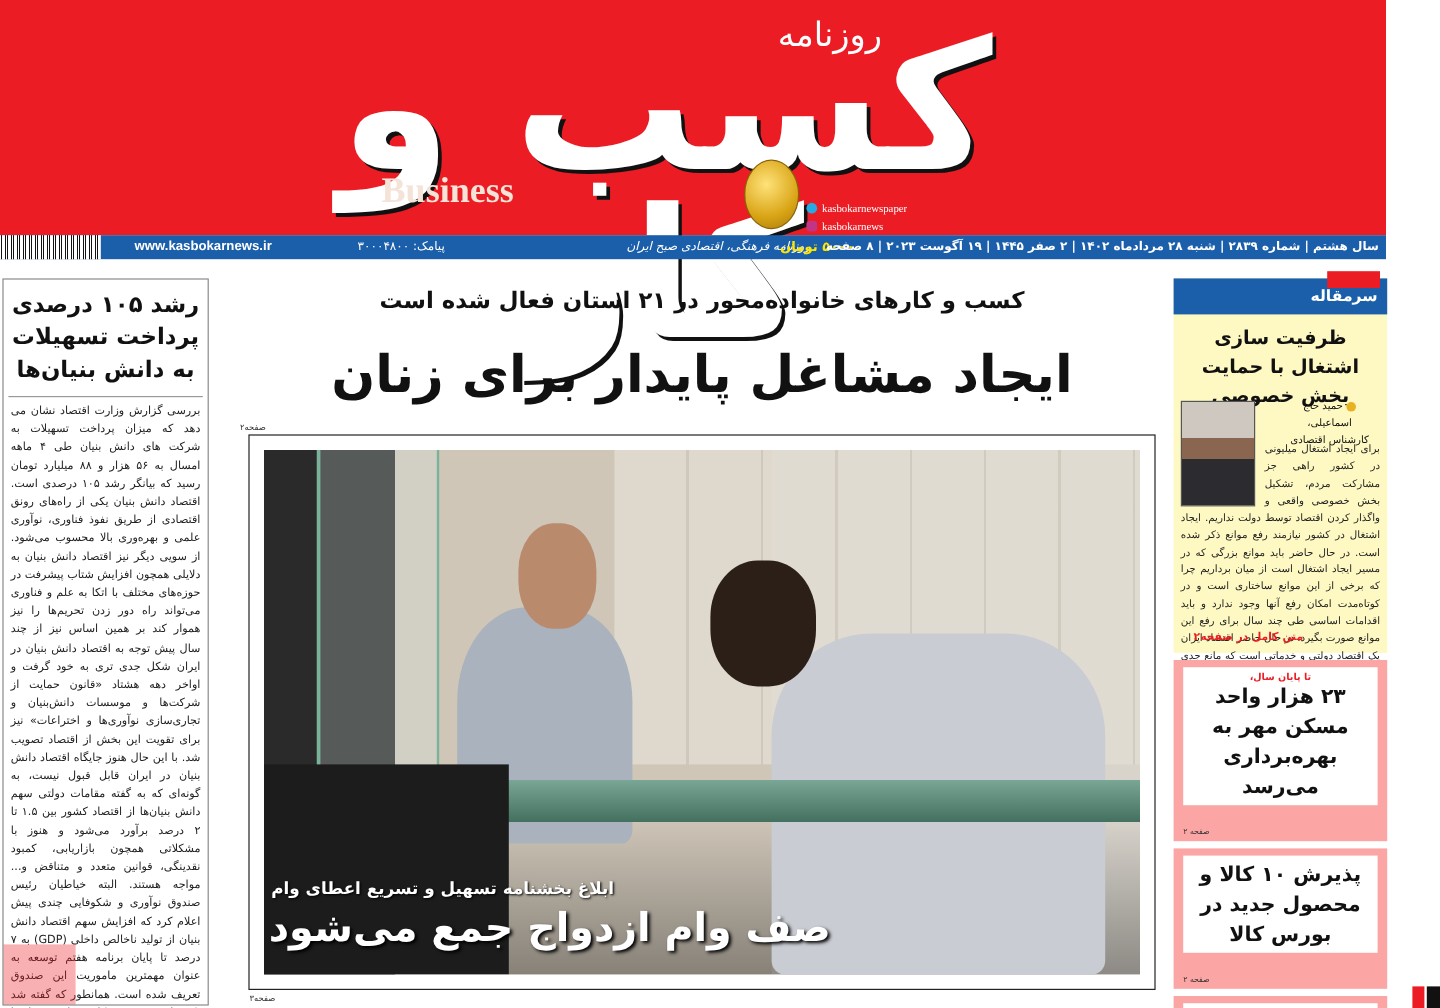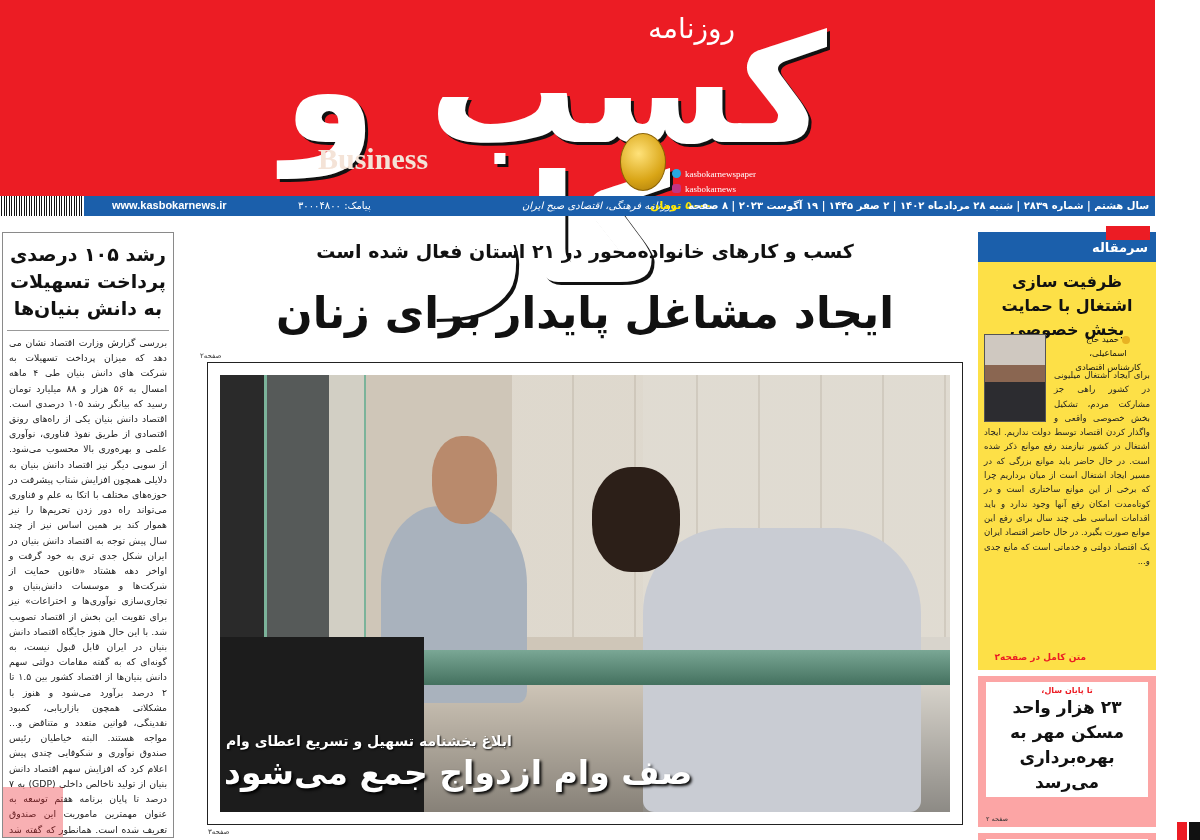--- a/index.html
+++ b/index.html
@@ -50,21 +50,21 @@
   .ph-clerk-head { position: absolute; left: 29%; top: 14%; width: 9%; height: 20%; background: #b98a6c; border-radius: 45%; }
   .ph-man { position: absolute; left: 58%; top: 35%; width: 38%; height: 65%; background: #c9ccd3; border-radius: 30% 30% 4% 4%; }
   .ph-man-head { position: absolute; left: 51%; top: 21%; width: 12%; height: 24%; background: #2c1f18; border-radius: 45%; }
   .ph-counter { position: absolute; left: 0; top: 63%; width: 100%; height: 8%; background: linear-gradient(180deg, #7aa795, #44715f); }
   .ph-desk { position: absolute; left: 0; top: 60%; width: 28%; height: 40%; background: #1c1c1c; }
   .sub-cap { position: absolute; left: 6px; top: 358px; font-size: 14px; font-weight: bold; color: #fff; direction: rtl; text-shadow: 1px 1px 2px #000; }
   .main-cap { position: absolute; left: 4px; top: 378px; font-size: 33px; font-weight: bold; color: #fff; direction: rtl; text-shadow: 2px 2px 3px #000; letter-spacing: -1px; }
 
   
   .rightcol { position: absolute; left: 978px; top: 232px; width: 178px; }
-  .editorial { background: #fde047; height: 438px; position: relative; }
+  .editorial { background: #fef9c3; height: 312px; position: relative; }
   .ed-head { height: 30px; background: #1b5fab; position: relative; }
   .ed-head .flag { position: absolute; right: 6px; top: -6px; width: 44px; height: 14px; background: #ec1c24; }
   .ed-head span { position: absolute; right: 8px; top: 8px; color: #fff; font-weight: bold; font-size: 13px; direction: rtl; }
   .ed-title { text-align: center; direction: rtl; font-size: 16px; font-weight: bold; line-height: 24px; padding: 8px 4px 4px; }
   .ed-author { position: absolute; right: 8px; top: 100px; width: 80px; direction: rtl; font-size: 8.5px; line-height: 14px; text-align: center; }
   .ed-author .dot { display: inline-block; width: 8px; height: 8px; border-radius: 50%; background: #e8b223; margin-left: 3px; vertical-align: middle; }
   .ed-photo { position: absolute; left: 6px; top: 102px; width: 62px; height: 88px; background: linear-gradient(180deg, #cfc8c0 0 35%, #8a6651 35% 55%, #2c2c30 55% 100%); border: 1px solid #555; }
   .ed-body { position: absolute; right: 6px; top: 136px; width: 166px; direction: rtl; font-size: 8.6px; line-height: 14.3px; text-align: justify; color: #222; }
   .ed-body .lead { float: left; width: 70px; height: 56px; }
   .ed-more { position: absolute; right: 70px; bottom: 8px; color: #ec1c24; font-size: 9px; font-weight: bold; direction: rtl; }

